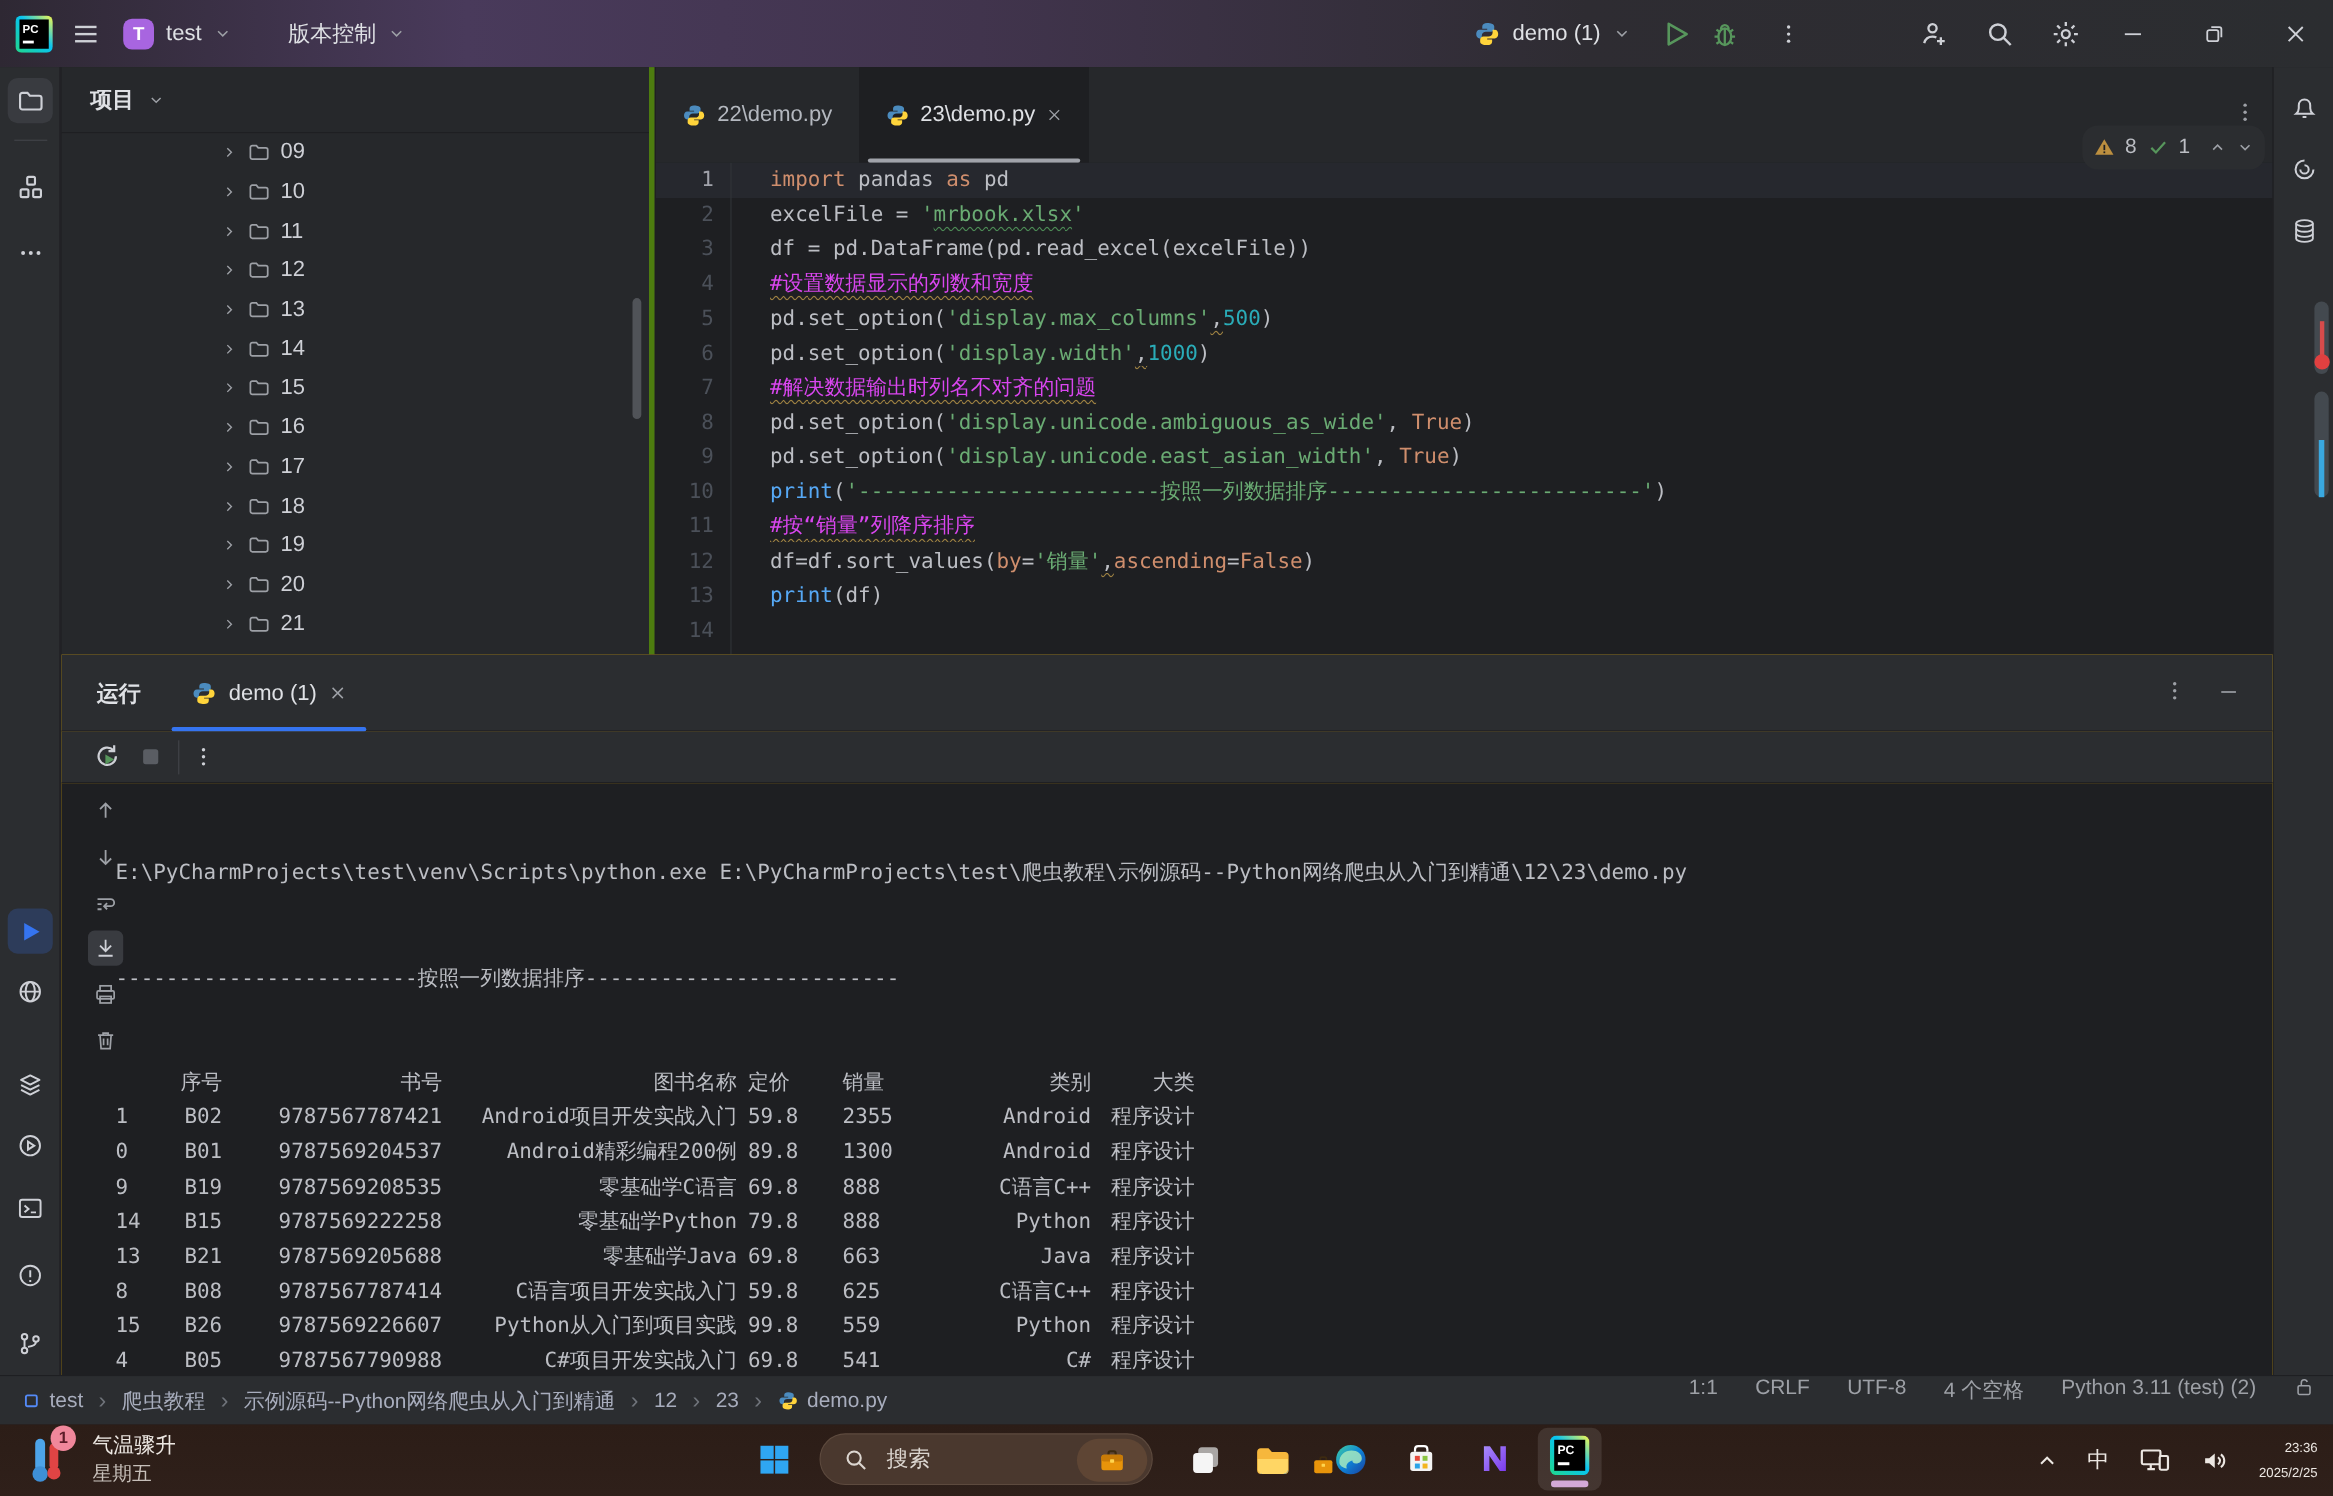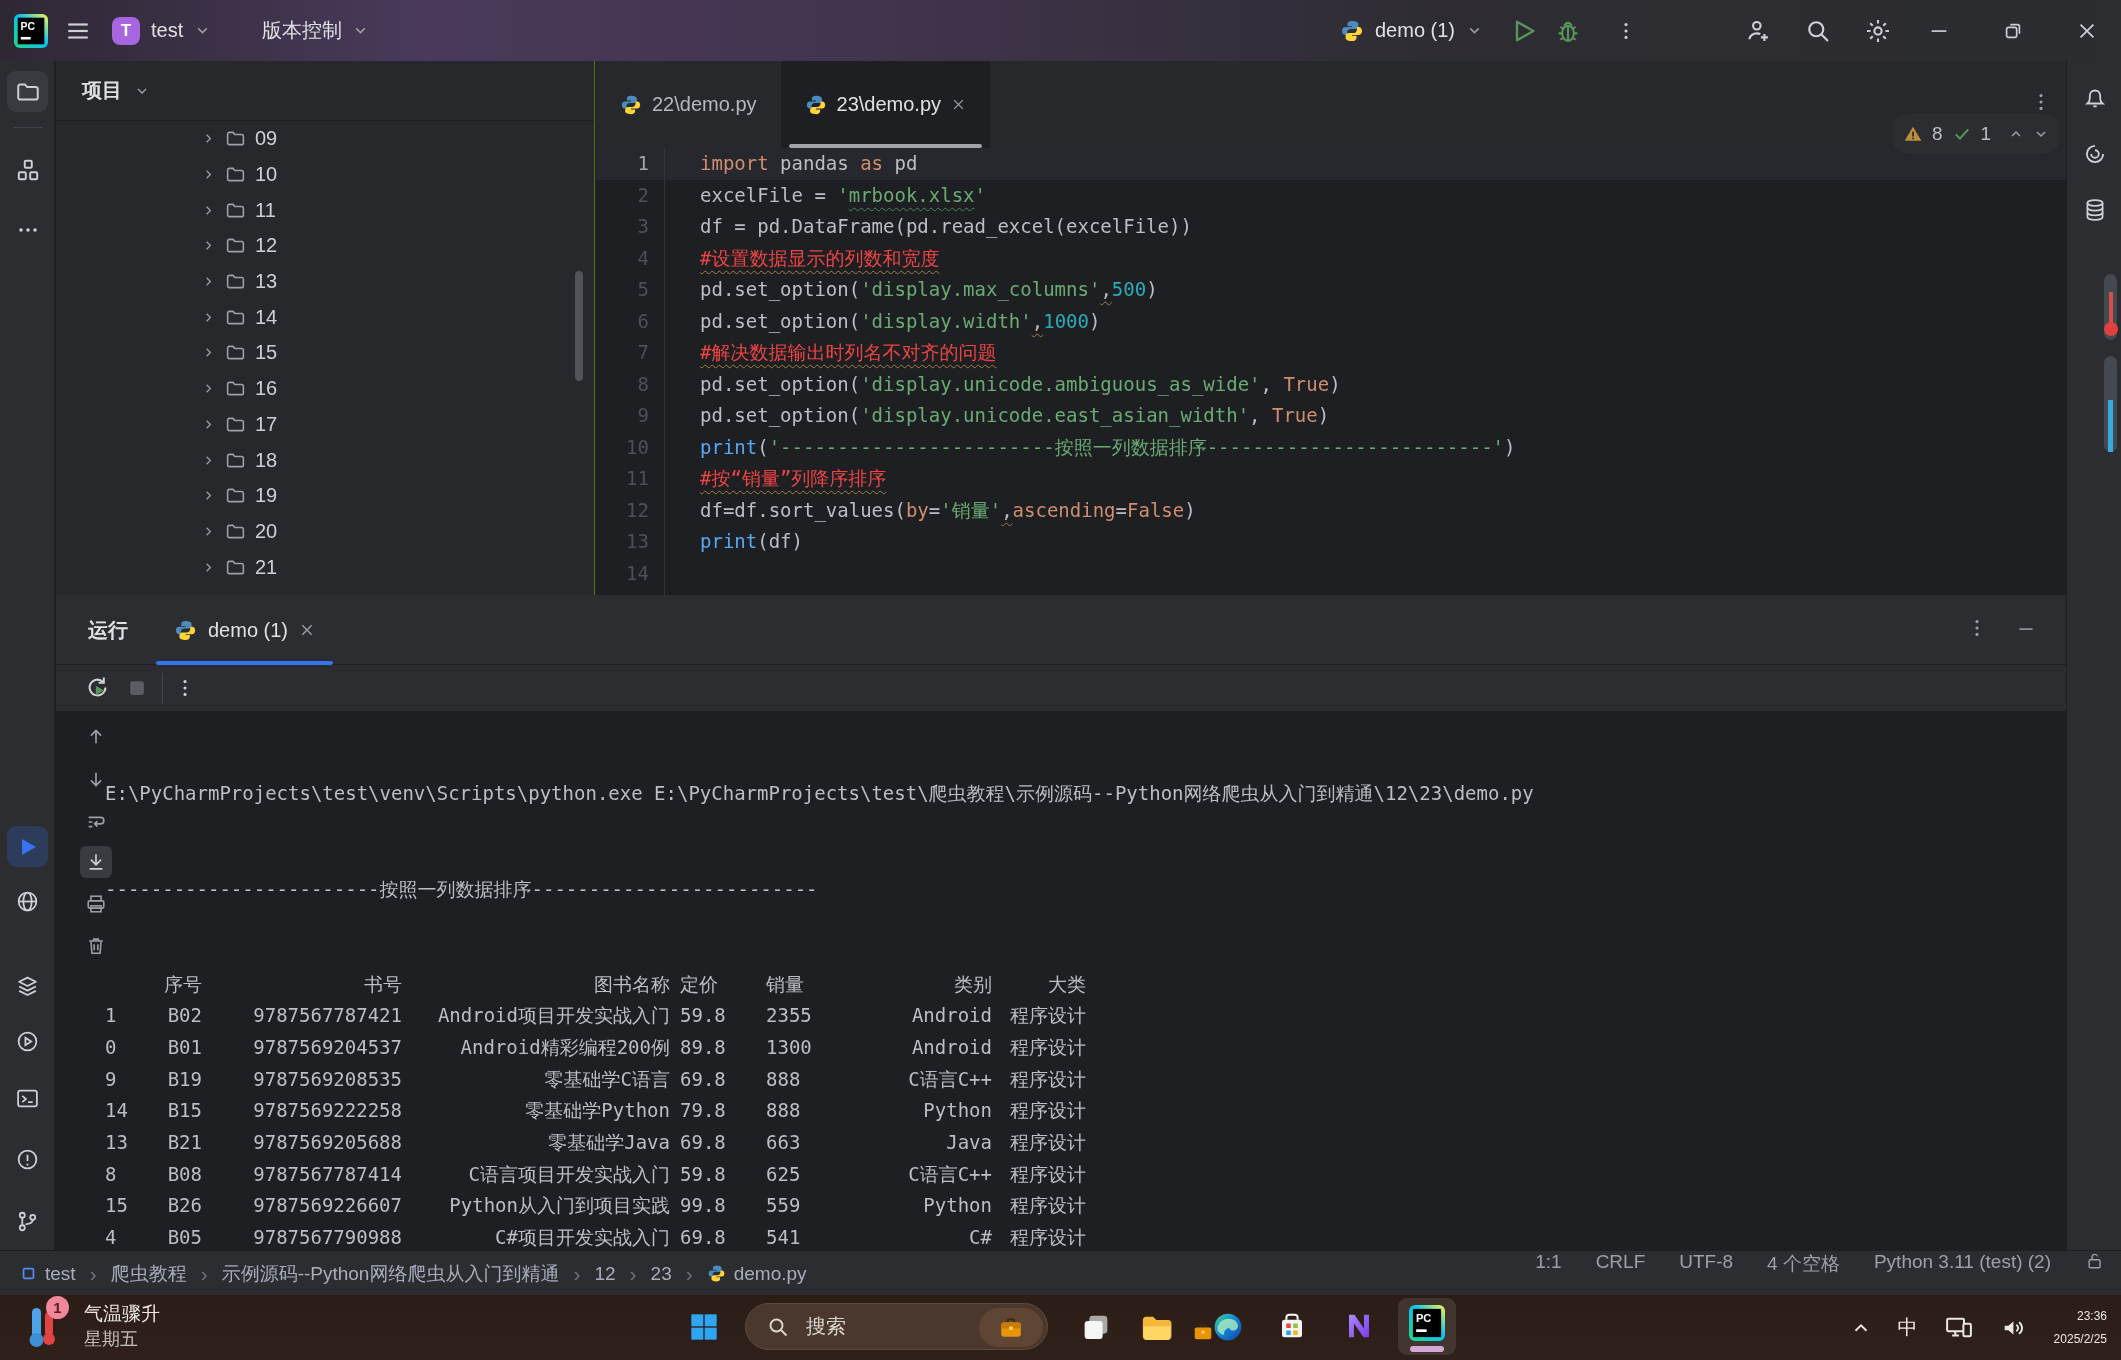--- a/index.html
+++ b/index.html
@@ -19,39 +19,39 @@
 #leftrail{position:absolute;left:0;top:61px;width:55px;height:1189px;background:#2B2D30;border-right:1px solid #1E1F22}
 .rail-btn{position:absolute;left:7px;width:41px;height:41px;border-radius:9px;display:flex;align-items:center;justify-content:center}
 .rail-btn.on{background:#393B40}
 .rail-btn.on-run{background:rgba(53,116,240,.22)}
 
 
 #rightrail{position:absolute;left:2066px;top:61px;width:55px;height:1189px;background:#2B2D30;border-left:1px solid #1E1F22}
 .thermo{position:absolute;border-radius:8px;background:#43494F}
 
 
-#project{position:absolute;left:56px;top:61px;width:539px;height:534px;background:#26282B;border-right:1px solid #4d7c0f}
+#project{position:absolute;left:56px;top:61px;width:539px;height:534px;background:#26282B;border-right:5px solid #4d7c0f}
 #project .phead{height:60px;display:flex;align-items:center;padding-left:26px;gap:12px;border-bottom:1px solid #1E1F22}
 #project .phead .ptitle{font-weight:bold;font-size:20px;color:#DFE1E5}
 .tree-row{height:35.7px;display:flex;align-items:center;padding-left:145px;gap:9px;font-size:20px;color:#CED0D6;cursor:default}
 .pscroll{position:absolute;left:519px;top:210px;width:8px;height:110px;border-radius:4px;background:rgba(160,163,171,.35)}
 
 
 #editor{position:absolute;left:596px;top:61px;width:1470px;height:534px;background:#1E1F22;overflow:hidden}
 #tabbar{position:absolute;left:0;top:0;width:1470px;height:87px;background:#26282B;display:flex}
 .etab{position:relative;height:87px;display:flex;align-items:center;gap:10px;padding:0 24px;font-size:20px;color:#B4B8BF}
 .etab.active{color:#DFE1E5;background:#1E1F22}
 .etab.active:after{content:"";position:absolute;left:8px;right:8px;bottom:0;height:4px;border-radius:3px;background:#A0A3AA}
 #cur-line{position:absolute;left:0;top:87px;width:1470px;height:32px;background:#26282E}
 #gutter{position:absolute;left:0;top:87px;width:53px;text-align:right;font:19px/31.5px "DejaVu Sans Mono","Liberation Mono",monospace;color:#4B5059}
 #gutter .cur{color:#A1A3AB}
 #gutter-border{position:absolute;left:68px;top:87px;width:1px;height:447px;background:#313438}
 #code{position:absolute;left:104px;top:87px;font:19px/31.5px "DejaVu Sans Mono","Liberation Mono",monospace;white-space:pre}
 .code-line{height:31.5px}
-.kw{color:#CF8E6D}.str{color:#6AAB73}.num{color:#2AACB8}.cmt{color:#ef4444}.fn{color:#56A8F5}.txt{color:#BCBEC4}
+.kw{color:#CF8E6D}.str{color:#6AAB73}.num{color:#2AACB8}.cmt{color:#d946ef}.fn{color:#56A8F5}.txt{color:#BCBEC4}
 .wvy{text-decoration:underline wavy #9E8141;text-decoration-thickness:1px;text-underline-offset:5px}
 .wvg{text-decoration:underline wavy #4C8A55;text-decoration-thickness:1px;text-underline-offset:5px}
 #inspect{position:absolute;left:1297px;top:53px;width:166px;height:40px;background:#2B2D30;border-radius:14px;
  display:flex;align-items:center;justify-content:center;gap:9px;font-size:19px;color:#BCBEC4}
 
 
 #runpanel{position:absolute;left:56px;top:595px;width:2010px;height:655px;background:#eab308}
 #runhead{position:absolute;left:0;top:0;width:2010px;height:70px;background:#2B2D30;border-bottom:1px solid #1E1F22}
 #runhead .rtitle{position:absolute;left:32px;top:0;height:70px;display:flex;align-items:center;font-weight:bold;font-size:20px;color:#DFE1E5}
 .rtab{position:absolute;left:96px;top:0;height:70px;display:flex;align-items:center;gap:11px;padding:0 22px;font-size:20px;color:#DFE1E5}

